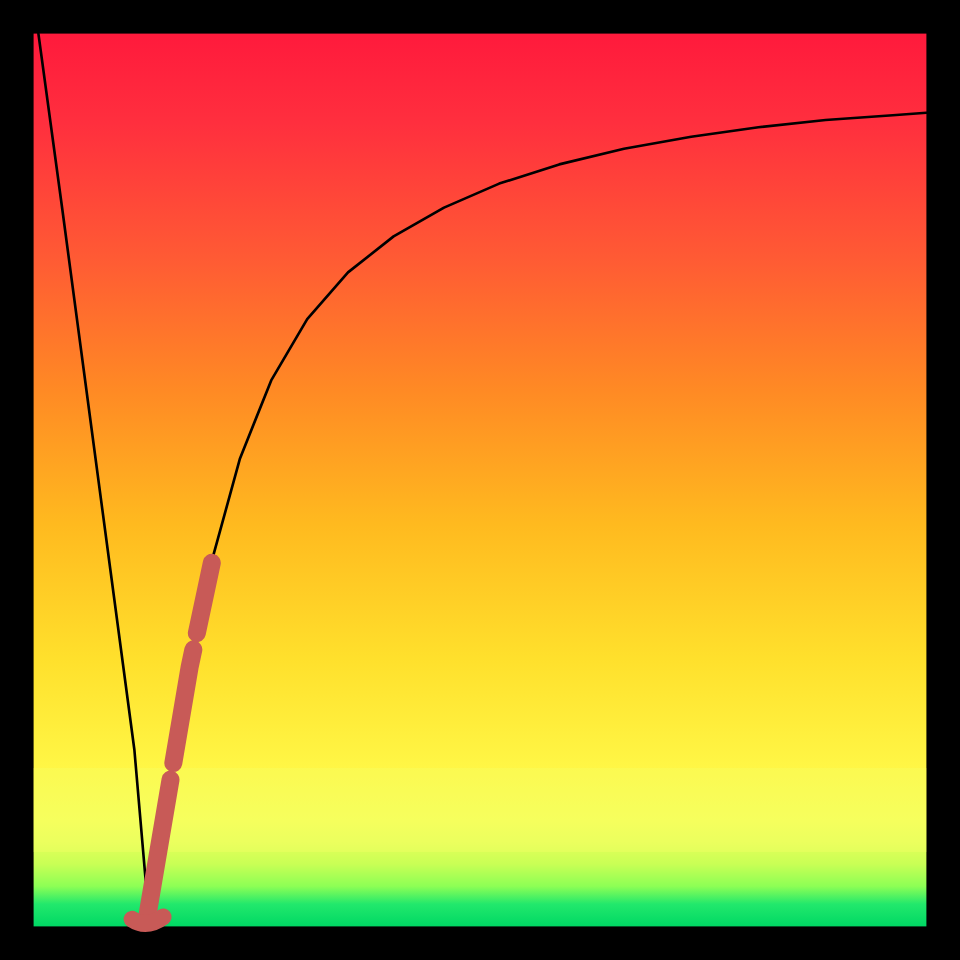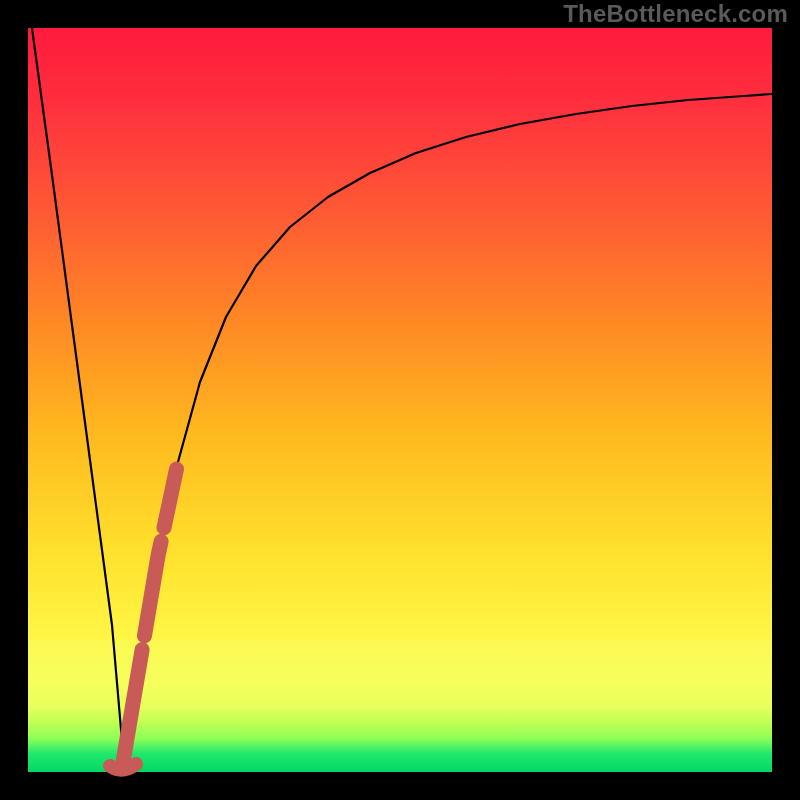--- a/index.html
+++ b/index.html
@@ -89,14 +89,13 @@
          L 772 94" fill="none" stroke="#000000" stroke-width="2.2" stroke-linejoin="round" stroke-linecap="round"></path>
 
     <path d="M 122 768
          L 140 662
          L 158 556
          L 178 462" fill="none" stroke="#c85a57" stroke-width="15" stroke-linecap="round" stroke-dasharray="120 14 96 14 60"></path>
 
     <path d="M 110 766 Q 122 774 136 764" fill="none" stroke="#c85a57" stroke-width="14" stroke-linecap="round"></path>
   </svg>
 
-  <div class="watermark">TheBottleneck.com</div>
 </div>
 
 </body></html>

